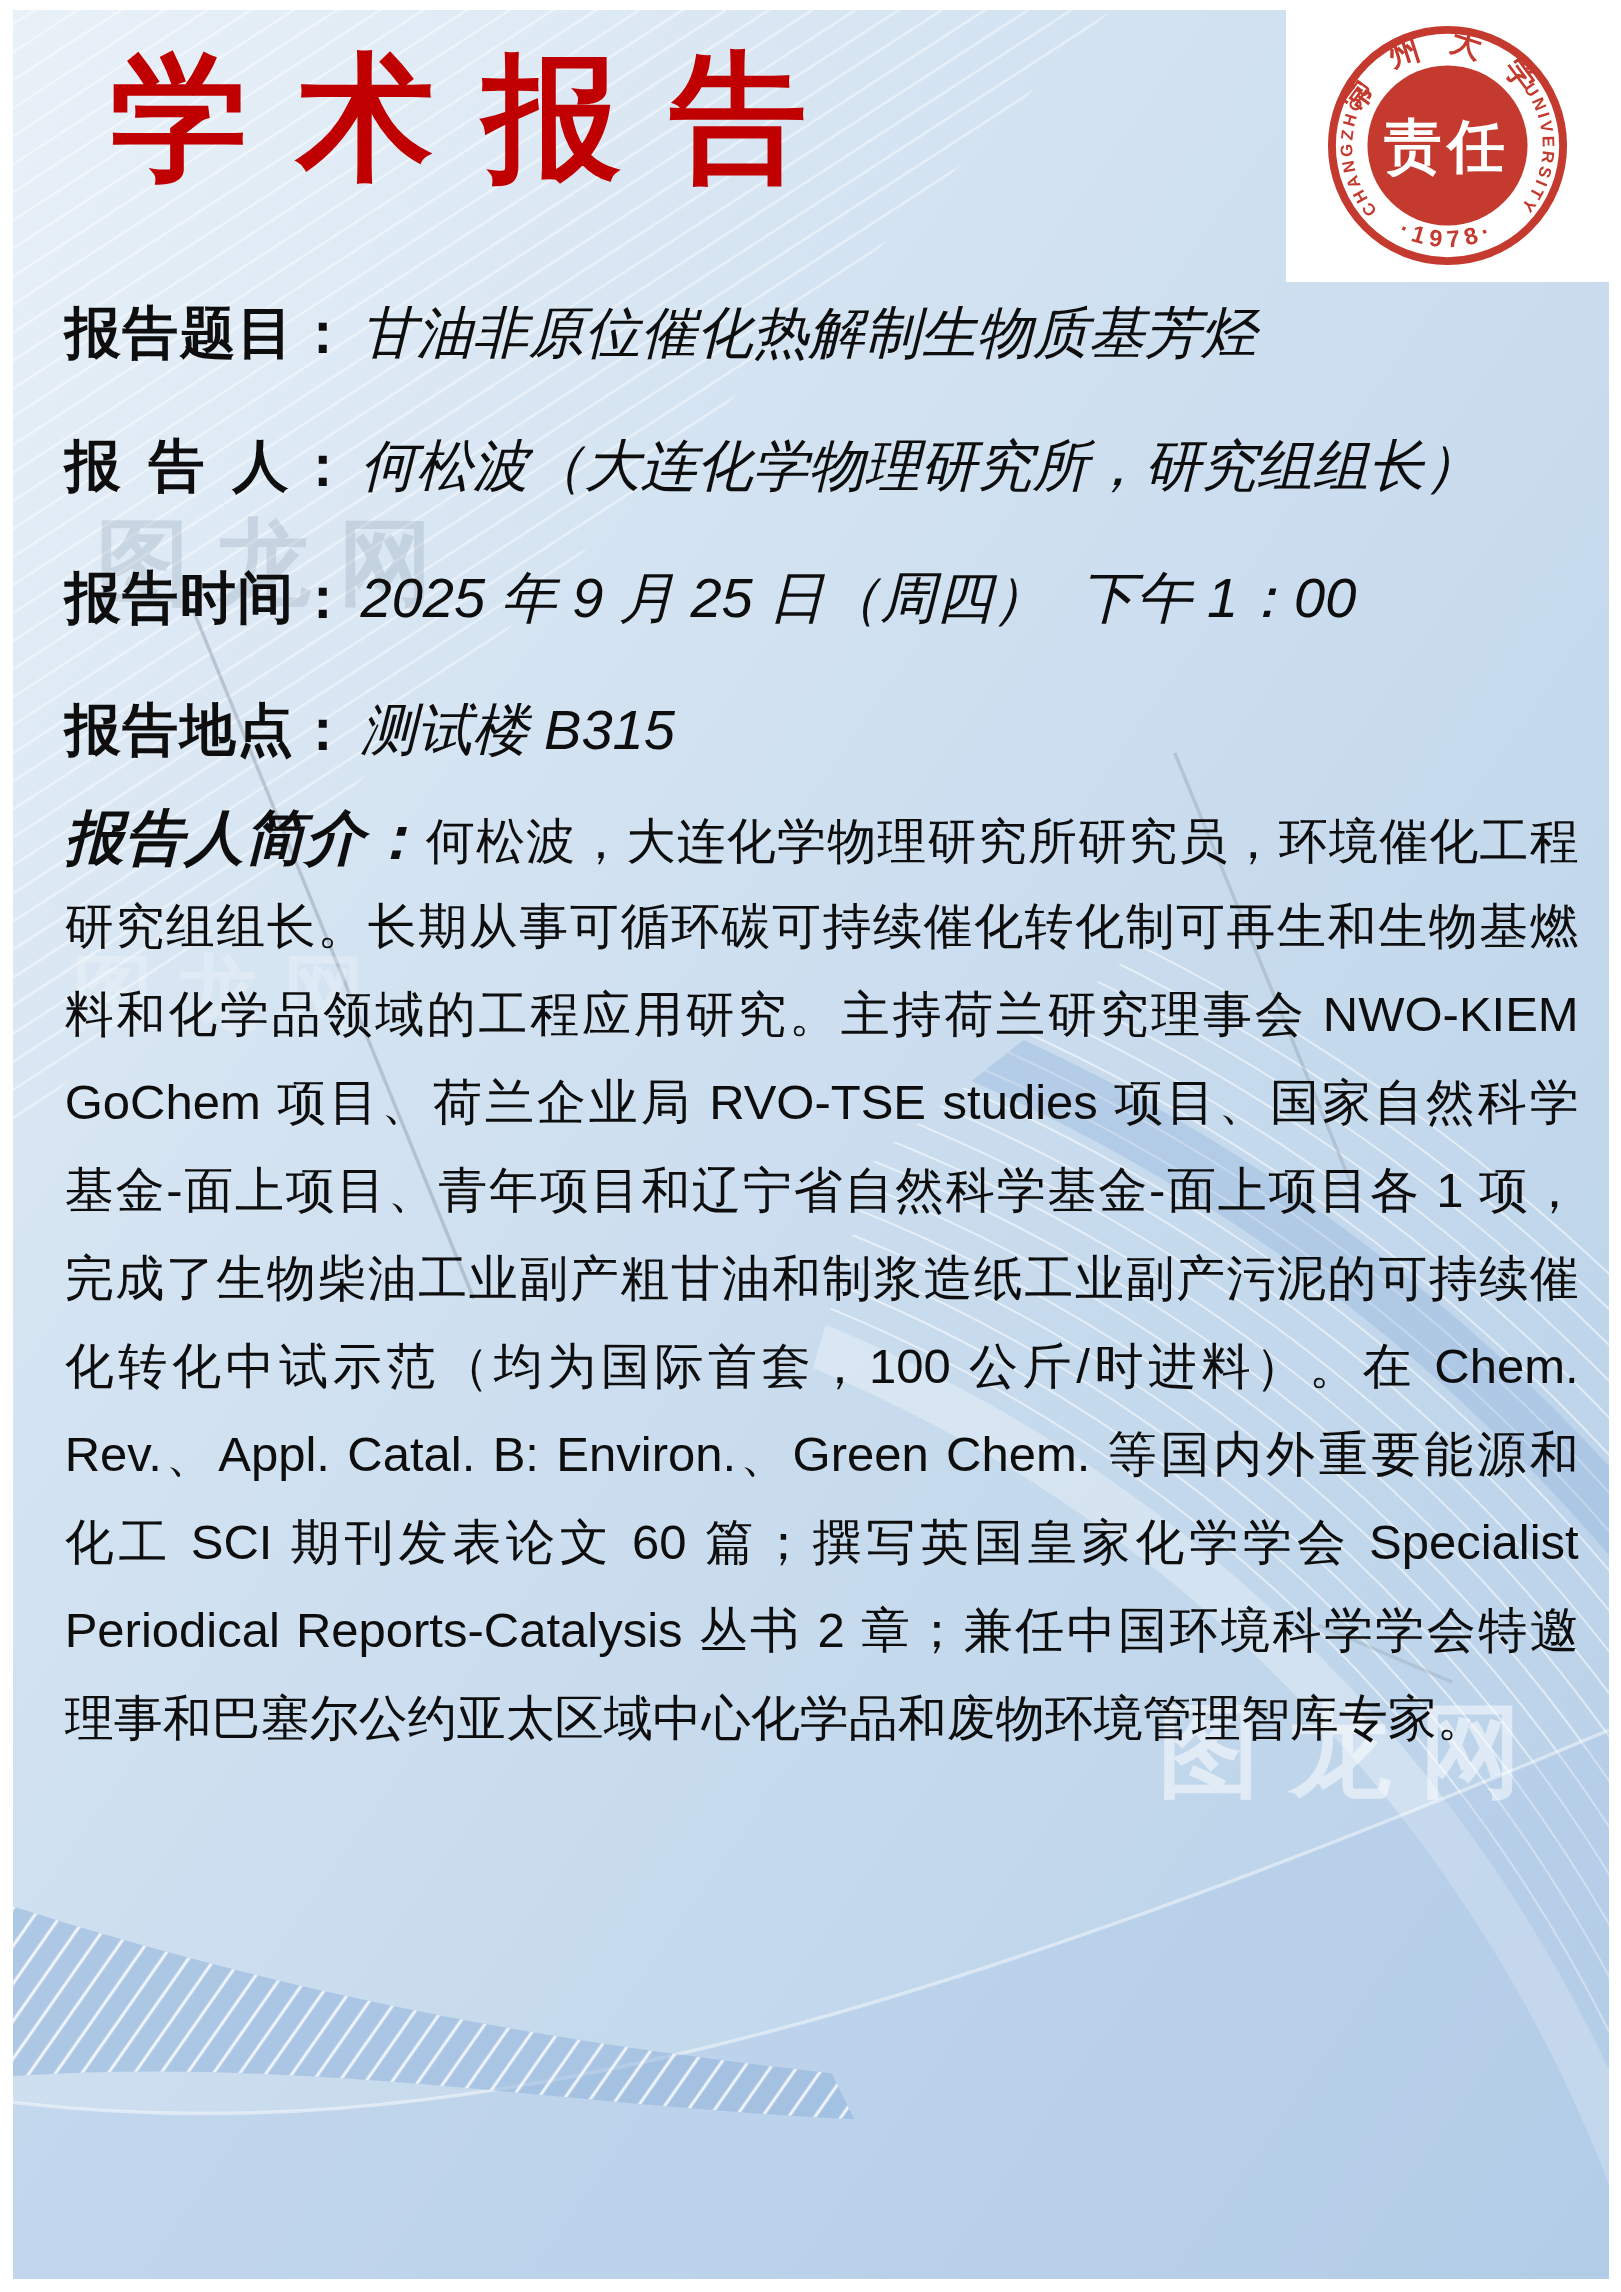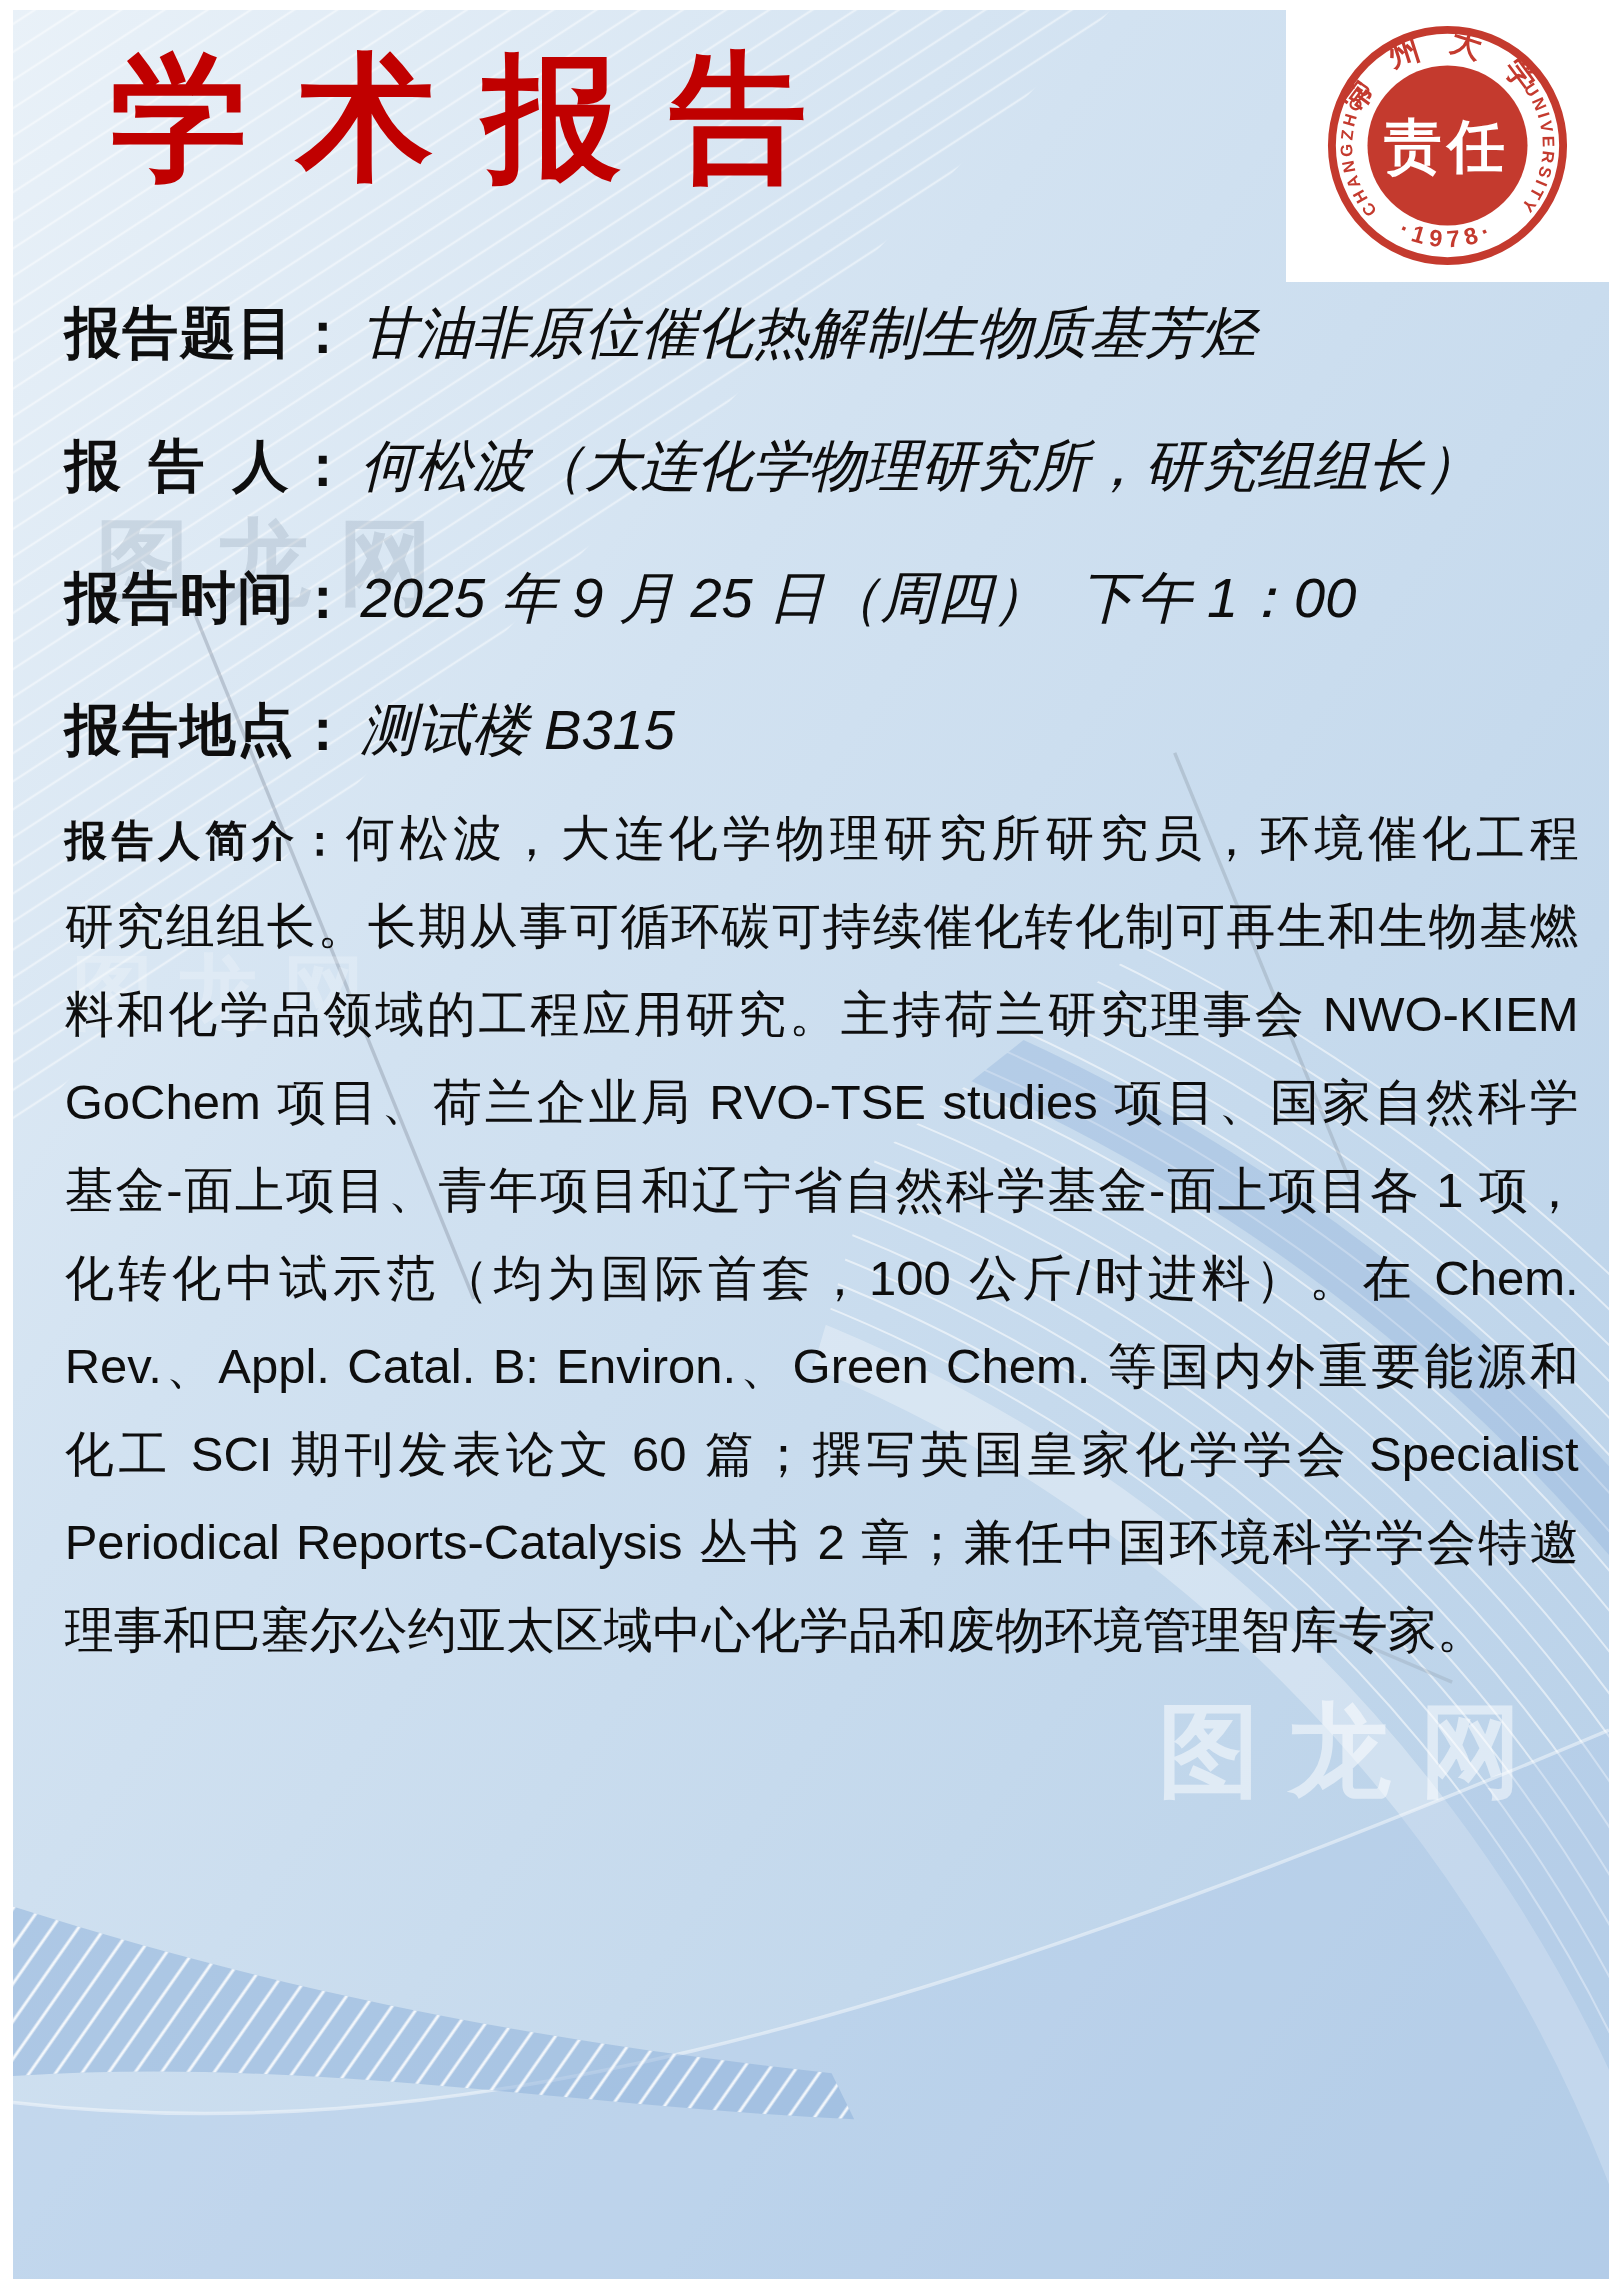--- a/index.html
+++ b/index.html
@@ -42,21 +42,21 @@
   }
   .fvalue{font-size:56px;margin-left:9.8px;white-space:pre-wrap;font-style:italic;}
 
   
   .para{position:absolute;left:52px;width:1514px;color:#0e0e0e;}
   .pline{
     height:88px;line-height:88px;font-size:49px;
     text-align:justify;text-align-last:justify;white-space:pre-wrap;
   }
   .pline.end{text-align-last:left;}
-  .plabel{font-weight:900;font-size:42px;}
+  .plabel{font-weight:900;font-size:59px;font-style:italic;}
 
   
   .wm{position:absolute;font-weight:700;pointer-events:none;white-space:nowrap;}
   .wm1{left:83px;top:490px;font-size:94px;letter-spacing:27.4px;color:rgba(110,128,150,.20);}
   .wm2{left:1145px;top:1674px;font-size:102px;letter-spacing:29px;color:rgba(255,255,255,.50);}
   .wm3{left:59px;top:929px;font-size:82px;letter-spacing:23.5px;color:rgba(255,255,255,.22);}
 </style>
 </head>
 <body>
 
@@ -171,20 +171,21 @@
   <div class="frow" style="top:683px">
     <span class="flabel">报告地点：</span><span class="fvalue">测试楼 B315</span>
   </div>
 
   <div class="para" style="top:784px">
     <div class="pline"><span class="plabel">报告人简介：</span><span>何松波，大连化学物理研究所研究员，环境催化工程</span></div>
     <div class="pline">研究组组长。长期从事可循环碳可持续催化转化制可再生和生物基燃</div>
     <div class="pline">料和化学品领域的工程应用研究。主持荷兰研究理事会 NWO-KIEM</div>
     <div class="pline">GoChem 项目、荷兰企业局 RVO-TSE studies 项目、国家自然科学</div>
     <div class="pline">基金-面上项目、青年项目和辽宁省自然科学基金-面上项目各 1 项，</div>
+    <div class="pline">完成了生物柴油工业副产粗甘油和制浆造纸工业副产污泥的可持续催</div>
     <div class="pline">化转化中试示范（均为国际首套，100 公斤/时进料）。在 Chem.</div>
     <div class="pline">Rev.、Appl. Catal. B: Environ.、Green Chem. 等国内外重要能源和</div>
     <div class="pline">化工 SCI 期刊发表论文 60 篇；撰写英国皇家化学学会 Specialist</div>
     <div class="pline">Periodical Reports-Catalysis 丛书 2 章；兼任中国环境科学学会特邀</div>
     <div class="pline end">理事和巴塞尔公约亚太区域中心化学品和废物环境管理智库专家。</div>
   </div>
 
 
 </div>
 </div>

